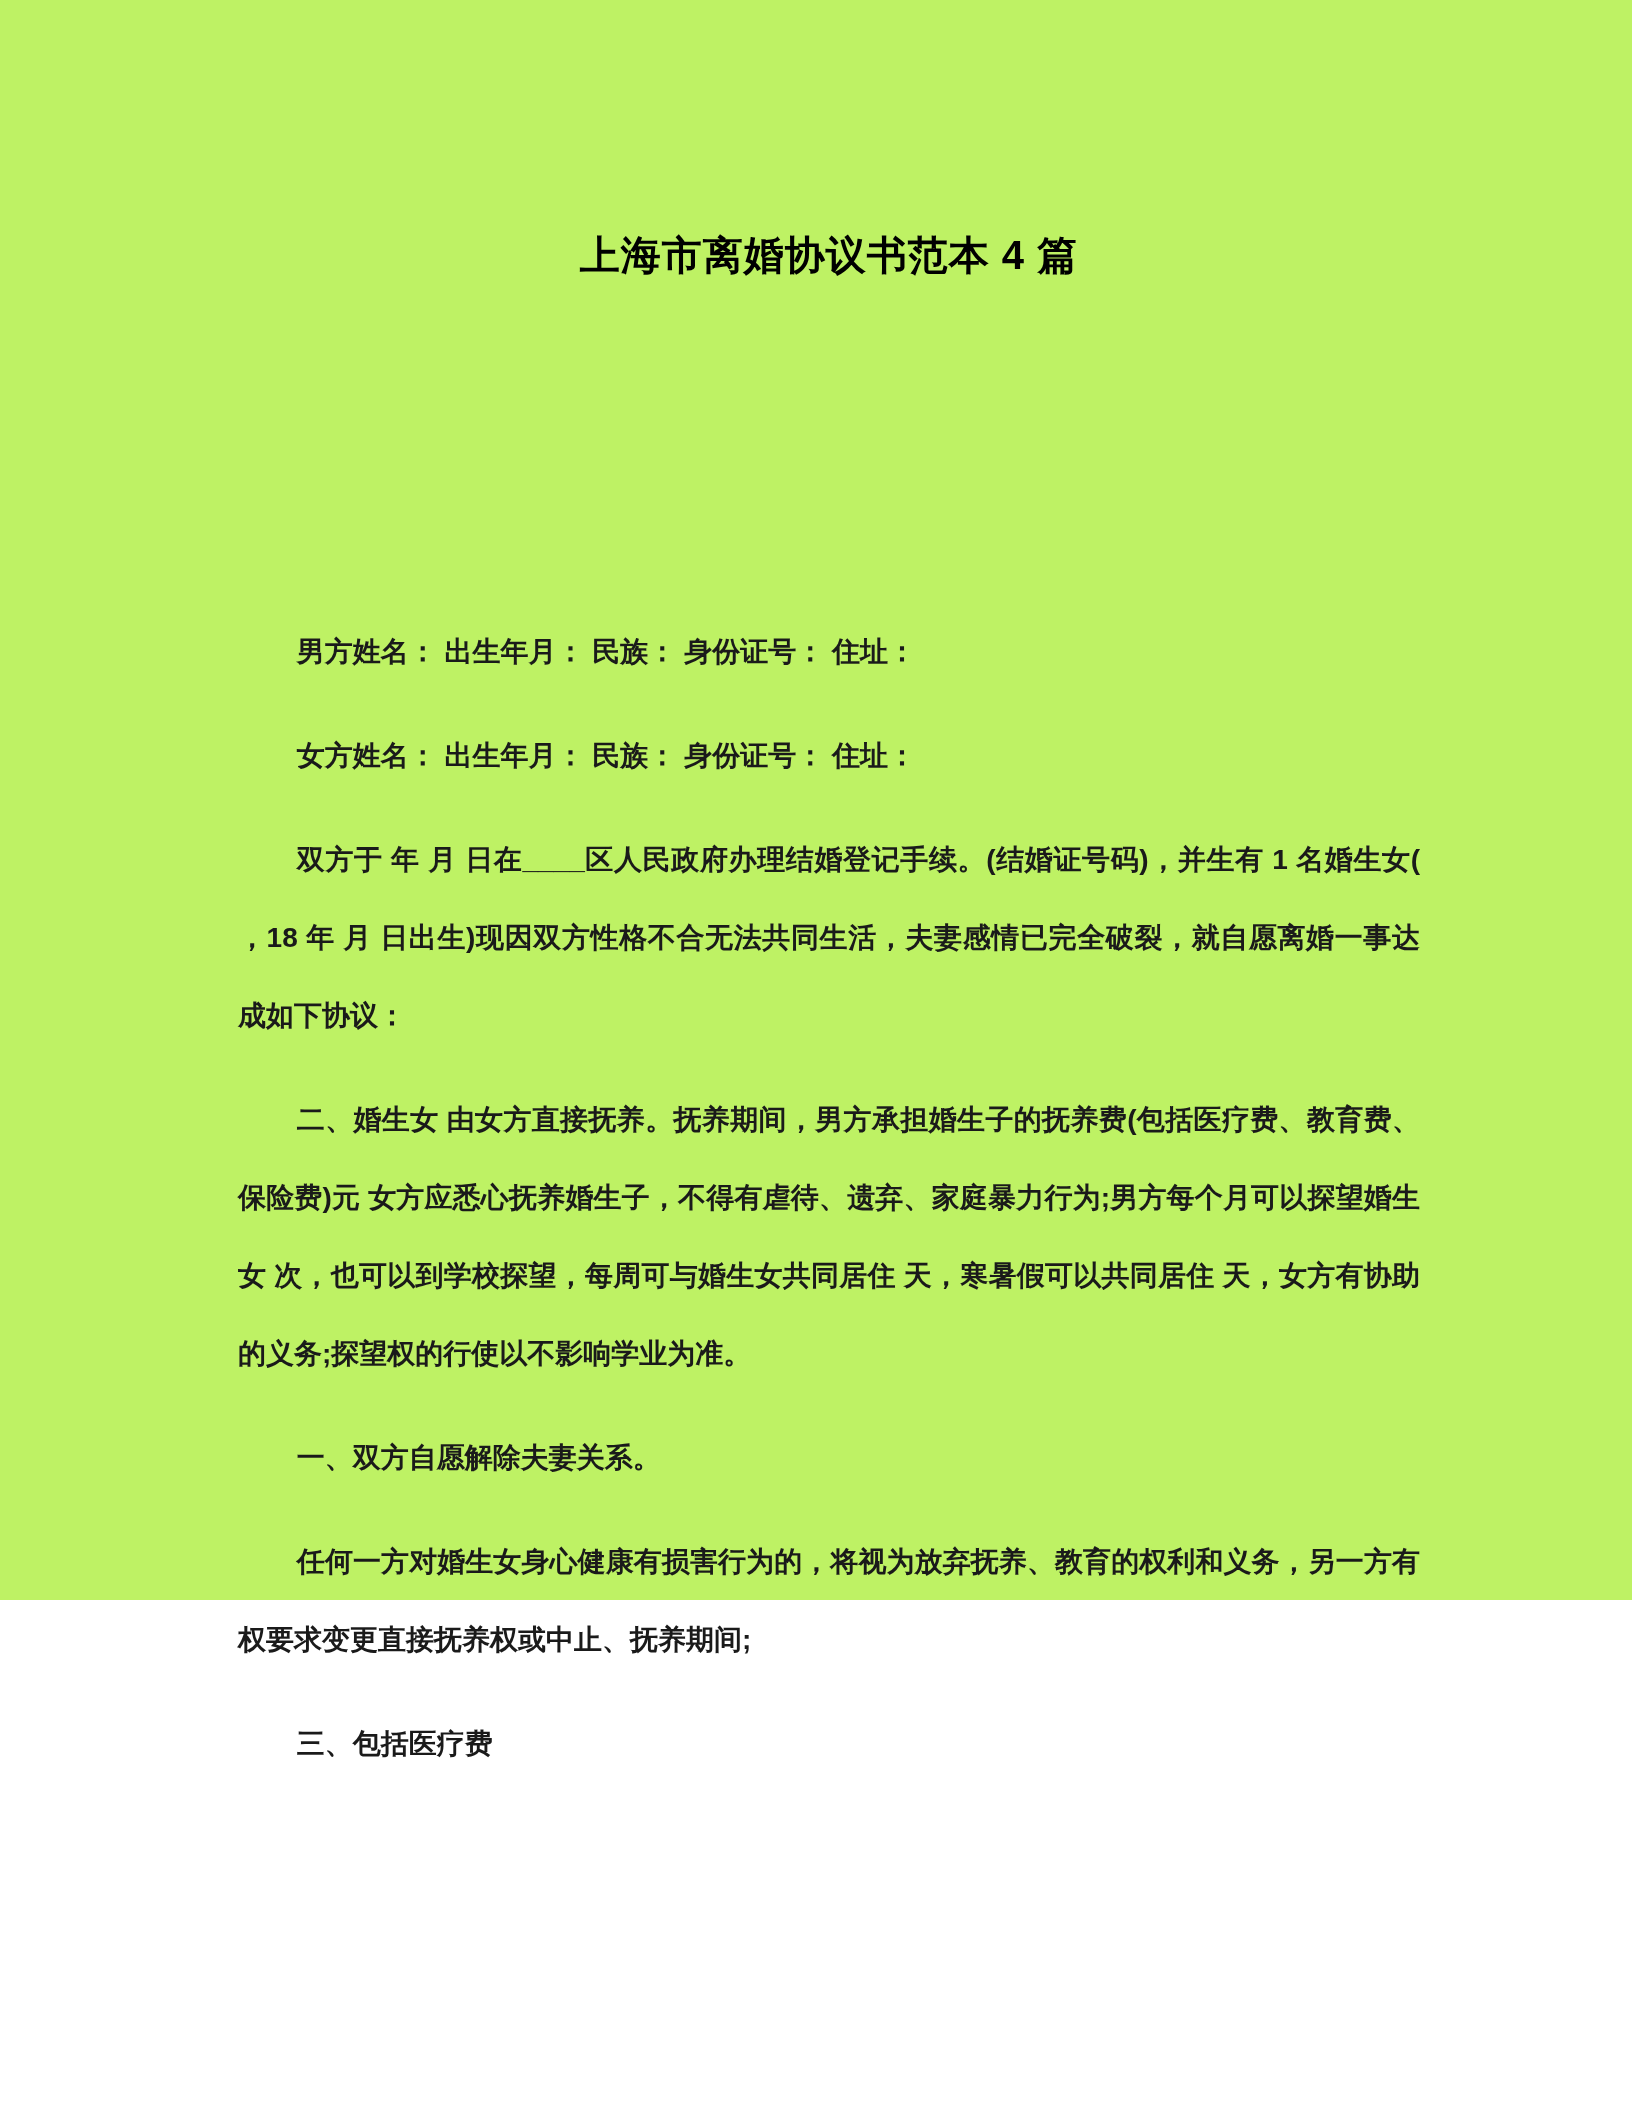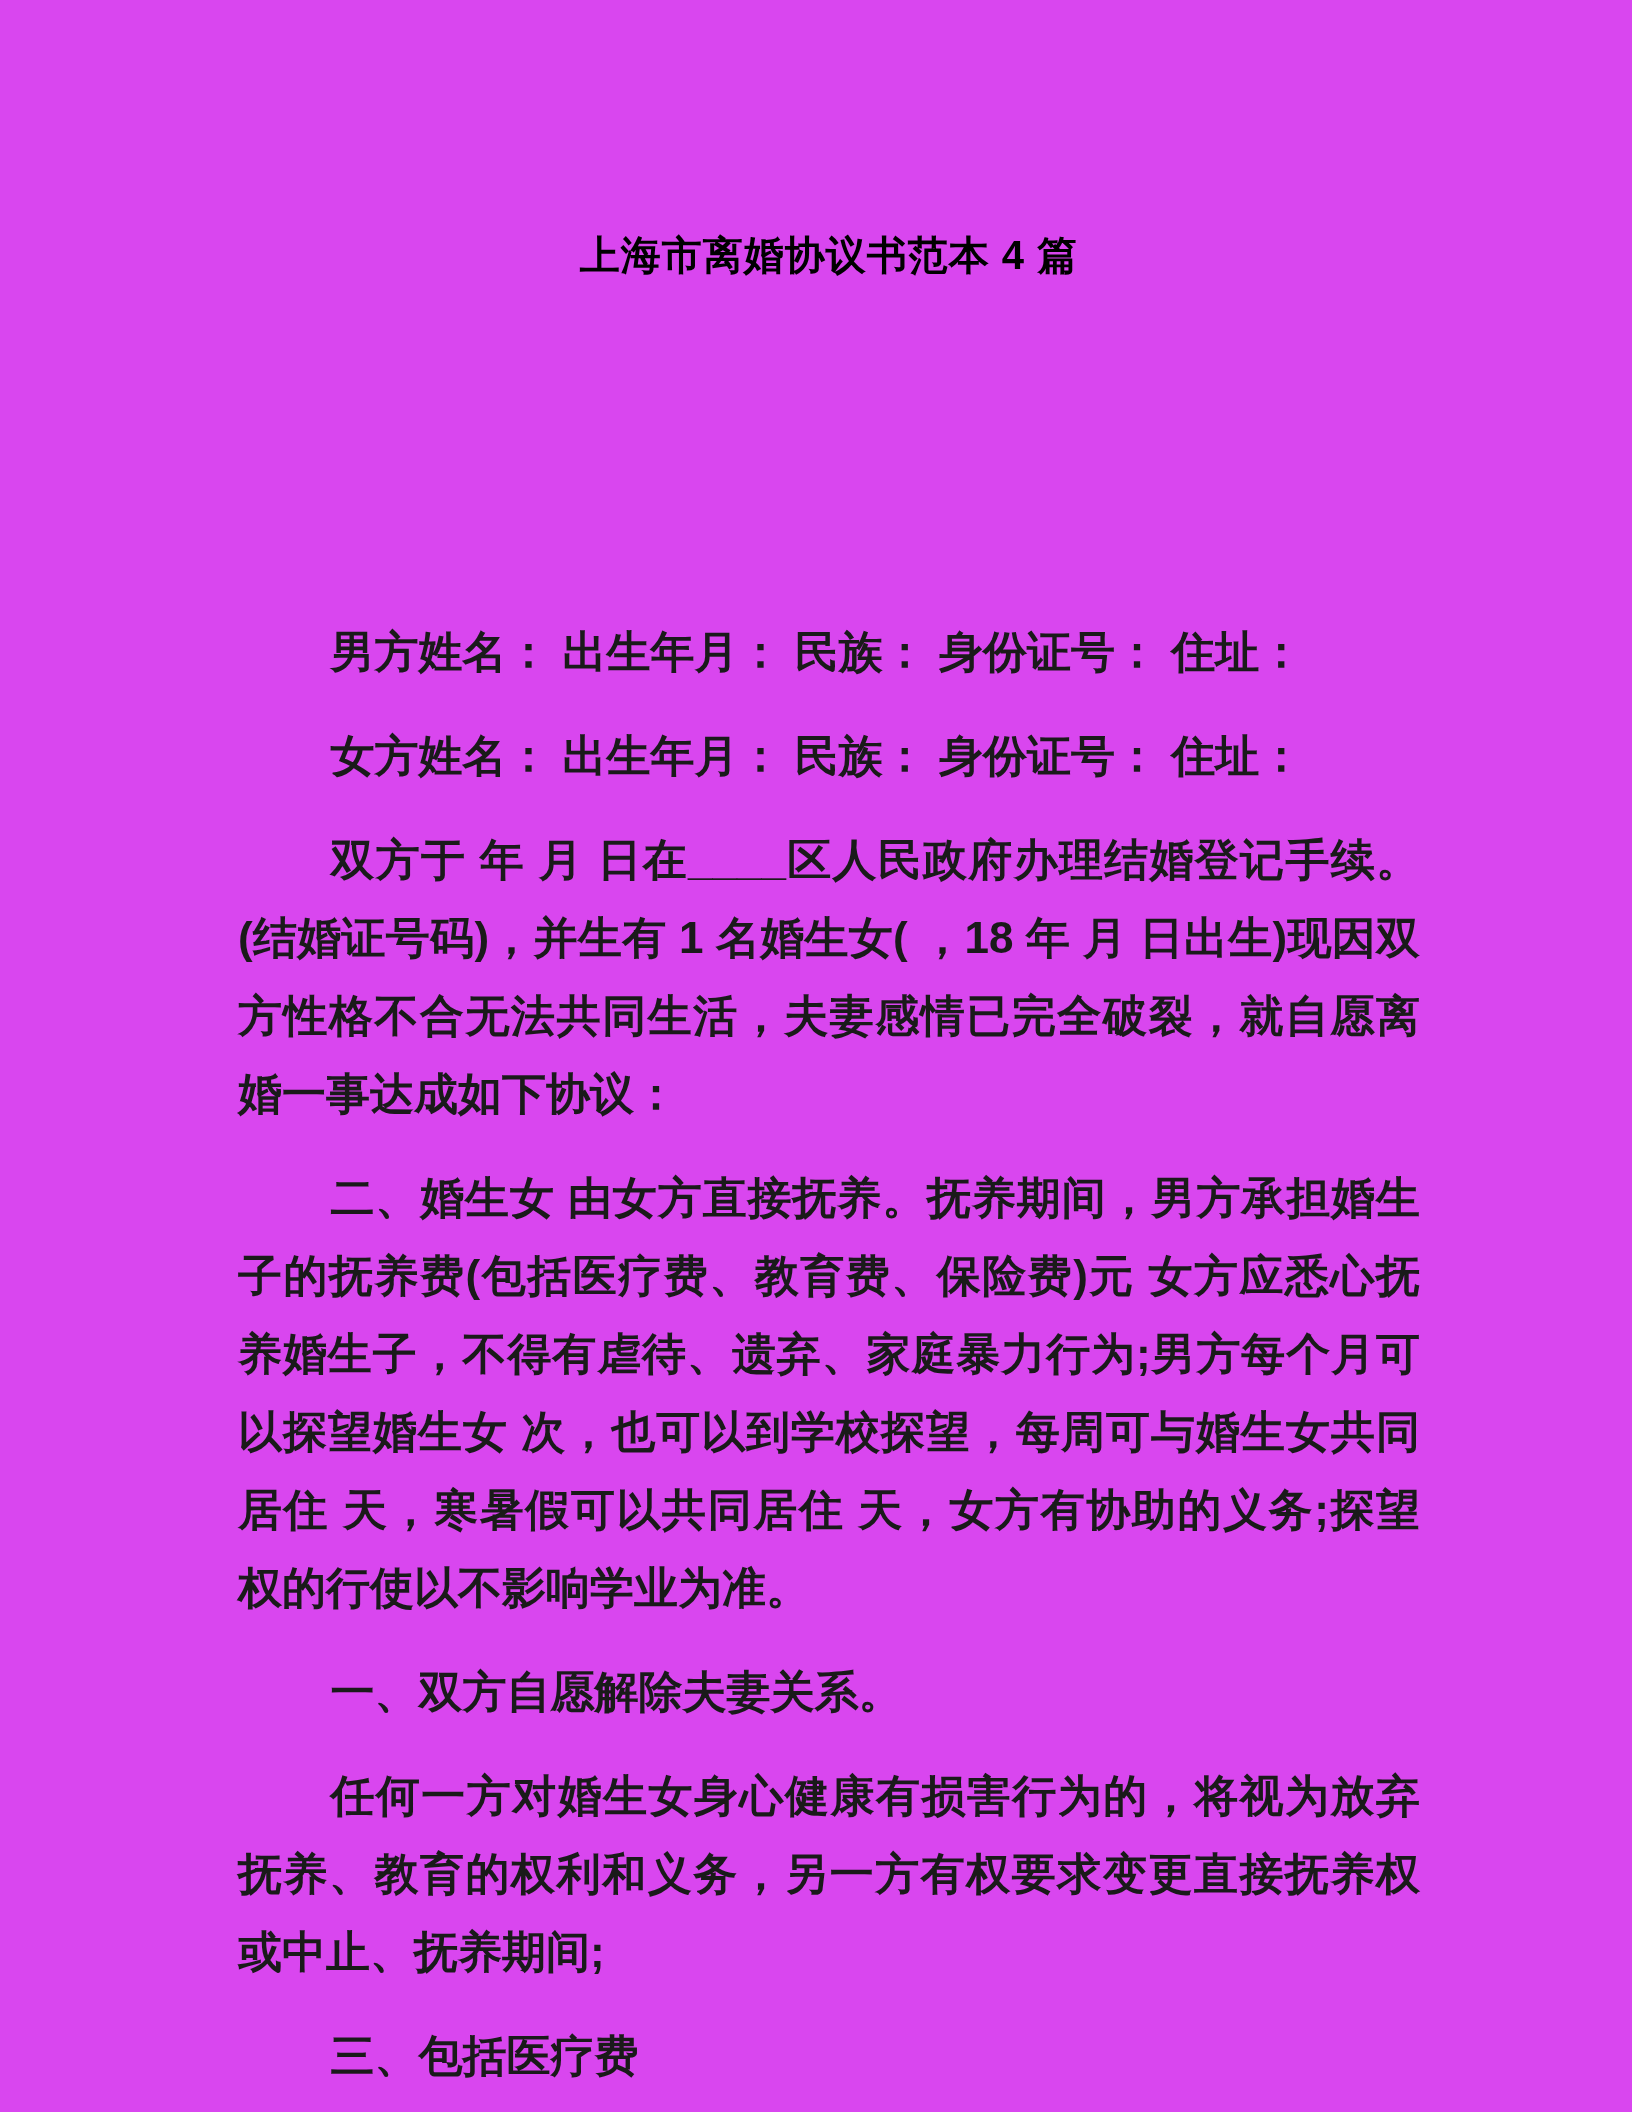--- a/index.html
+++ b/index.html
@@ -11,37 +11,37 @@
   body {
     width: 1632px;
     height: 2112px;
     font-family: "Liberation Sans", "DejaVu Sans", sans-serif;
     color: #000000;
     overflow: hidden;
   }
 
   .page {
     width: 1632px;
-    height: 2112px;
-    background: #d946ef;
+    height: 1600px;
+    background: #bef264;
     padding: 228px 212px 60px 238px;
   }
 
   .doc-title {
     text-align: center;
     font-size: 40px;
     font-weight: 700;
     letter-spacing: 1px;
     margin-bottom: 330px;
     color: #000000;
     font-family: "Liberation Sans", "DejaVu Sans", sans-serif;
   }
 
   .para {
-    font-size: 44px;
+    font-size: 28px;
     font-weight: 700;
     line-height: 78px;
     text-indent: 2.1em;
     margin-bottom: 26px;
     color: #1a1a1a;
     text-align: justify;
     text-justify: inter-ideograph;
     word-break: break-all;
   }
 </style>

